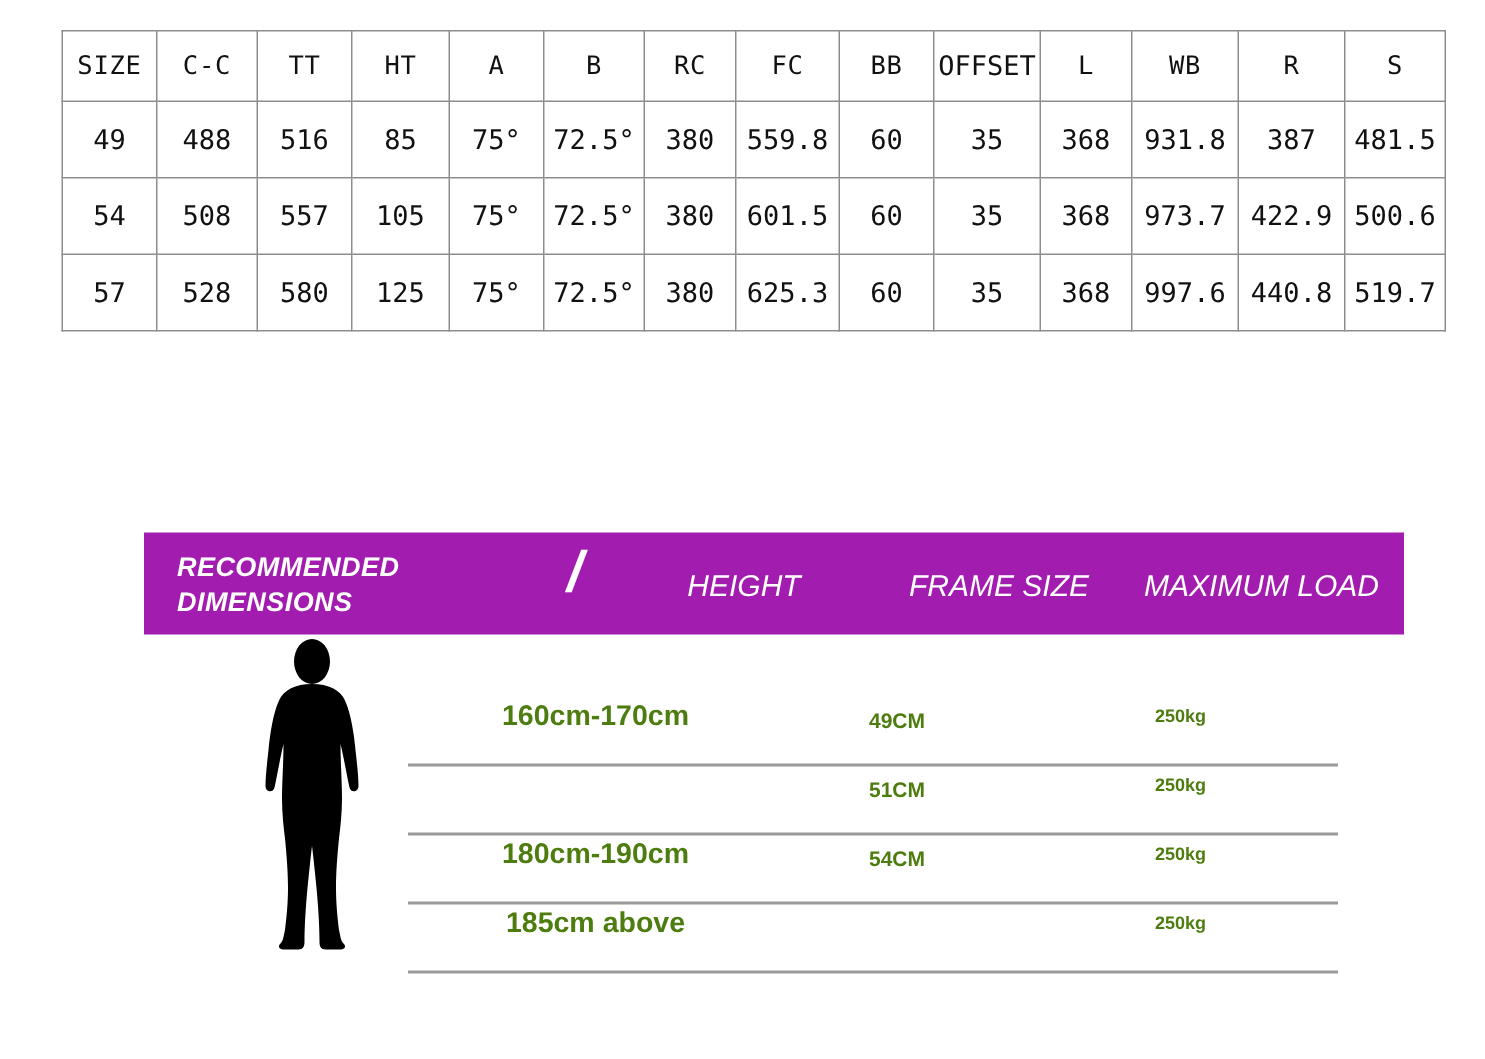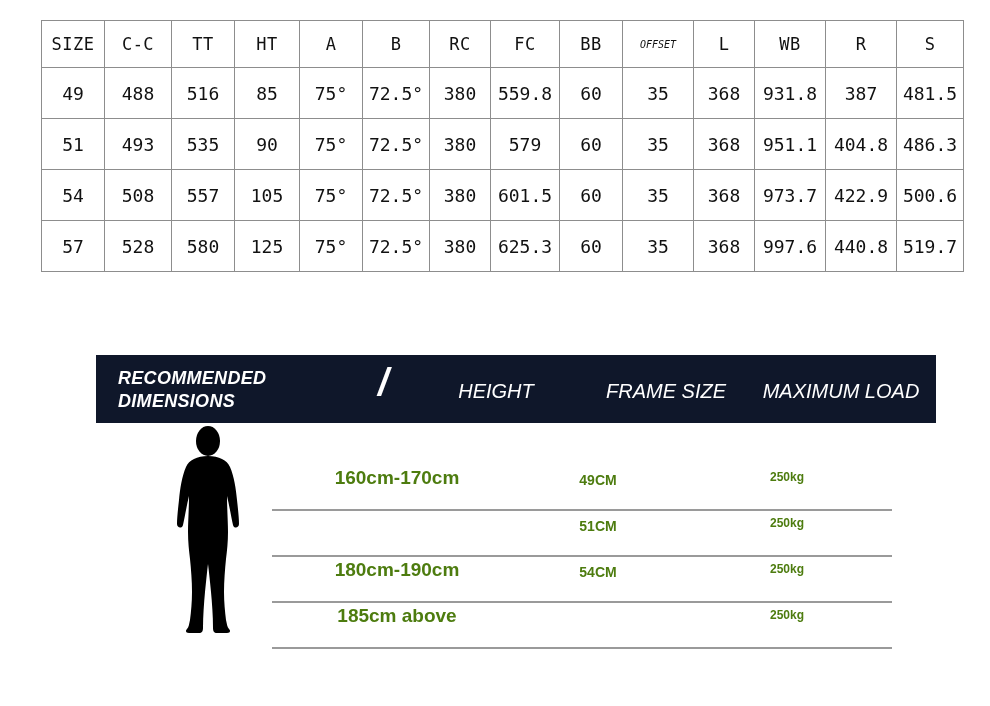--- a/index.html
+++ b/index.html
@@ -39,34 +39,33 @@
   table.spec thead th {
     height: 46px;
     font-size: 17px;
     letter-spacing: 0.5px;
   }
   table.spec tbody td {
     height: 50px;
     font-size: 18px;
   }
   table.spec thead th.small {
-    font-size: 10px;
+    font-size: 18px;
     letter-spacing: 0px;
-    font-style: italic;
   }
 
   
   #rec-panel {
     position: absolute;
     left: 96px;
     top: 355px;
     width: 840px;
   }
   #rec-header {
-    background: #0f172a;
+    background: #a21caf;
     color: #ffffff;
     height: 68px;
     position: relative;
   }
   #rec-title {
     position: absolute;
     left: 22px;
     top: 12px;
     font-size: 18px;
     font-weight: bold;
@@ -159,36 +158,20 @@
         <td>75°</td>
         <td>72.5°</td>
         <td>380</td>
         <td>559.8</td>
         <td>60</td>
         <td>35</td>
         <td>368</td>
         <td>931.8</td>
         <td>387</td>
         <td>481.5</td>
-      </tr>
-      <tr>
-        <td>51</td>
-        <td>493</td>
-        <td>535</td>
-        <td>90</td>
-        <td>75°</td>
-        <td>72.5°</td>
-        <td>380</td>
-        <td>579</td>
-        <td>60</td>
-        <td>35</td>
-        <td>368</td>
-        <td>951.1</td>
-        <td>404.8</td>
-        <td>486.3</td>
       </tr>
       <tr>
         <td>54</td>
         <td>508</td>
         <td>557</td>
         <td>105</td>
         <td>75°</td>
         <td>72.5°</td>
         <td>380</td>
         <td>601.5</td>

